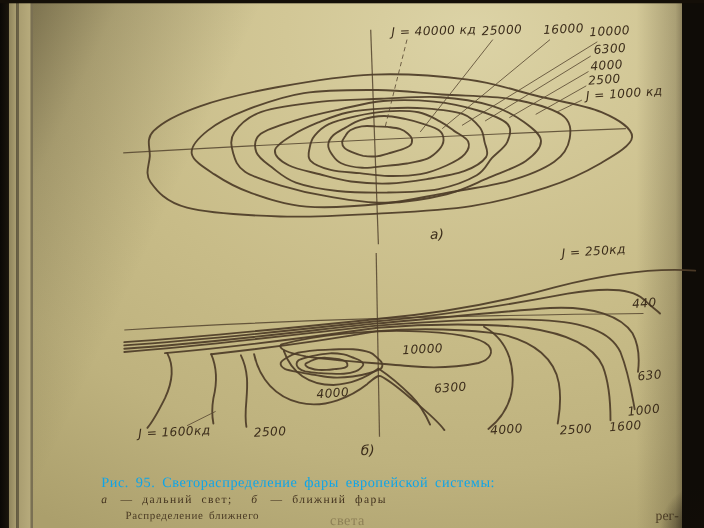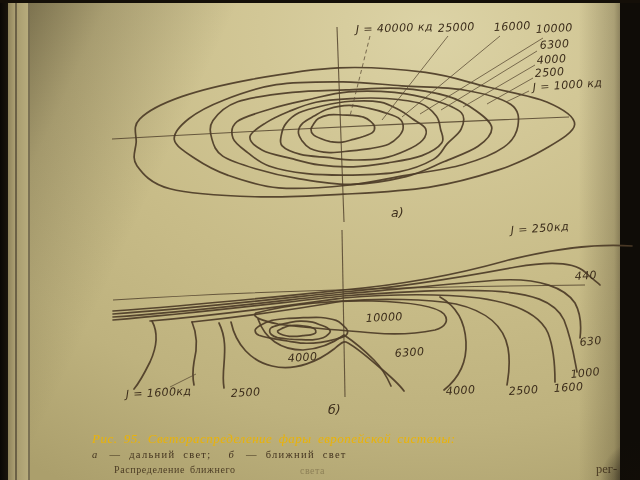--- a/index.html
+++ b/index.html
@@ -28,28 +28,28 @@
   #bottom-right-shadow{left:600px;top:440px;width:40px;height:40px;z-index:4;
     background:radial-gradient(ellipse at 100% 100%, rgba(18,13,7,.85) 0%, rgba(18,13,7,0) 70%);}
   
   svg#figures{position:absolute;left:0;top:0;z-index:2;}
   .contour{fill:none;stroke:#4d3c28;stroke-width:1.7;stroke-linecap:round;stroke-linejoin:round;opacity:.93;}
   .axis{fill:none;stroke:#5a4a33;stroke-width:1.1;opacity:.9;}
   .leader{fill:none;stroke:#5a4a33;stroke-width:.9;opacity:.85;}
   .iso-text{font-family:"DejaVu Sans",sans-serif;font-style:italic;font-size:11px;fill:#3c2d1b;letter-spacing:.4px;}
   .panel-text{font-family:"DejaVu Sans",sans-serif;font-style:italic;font-size:12.5px;fill:#3c2d1b;}
   
-  #caption-1{left:92px;top:431px;width:400px;z-index:3;font-size:13px;color:#eab308;
-    letter-spacing:.5px;word-spacing:2.5px;font-style:italic;}
+  #caption-1{left:92px;top:431px;width:400px;z-index:3;font-size:13px;color:#0ea5e9;
+    letter-spacing:.5px;word-spacing:2.5px;}
   #caption-2{left:92px;top:449px;width:340px;z-index:3;font-size:10.5px;color:#43331f;
     letter-spacing:1.3px;word-spacing:4px;}
   #caption-2 .em{font-style:italic;margin-right:3px;}
   #caption-2 .seg{margin-right:9px;}
   #body-frag-left{left:114px;top:464px;z-index:3;font-size:10px;color:rgba(62,46,26,.88);letter-spacing:.6px;word-spacing:2px;}
-  #body-frag-mid{left:300px;top:465px;z-index:3;font-size:10px;color:rgba(80,66,40,.40);filter:blur(.7px);letter-spacing:.5px;}
+  #body-frag-mid{left:300px;top:465px;z-index:3;font-size:13px;color:rgba(80,66,40,.40);filter:blur(.7px);letter-spacing:.5px;}
   #body-frag-right{left:596px;top:462px;z-index:3;font-size:12.5px;color:rgba(62,46,26,.85);}
 </style>
 </head>
 <body>
 
 <div class="abs" id="page-main"></div>
 <div class="abs" id="edge-top"></div>
 <div class="abs" id="left-black"></div>
 <div class="abs" id="page-edge-1"></div>
 <div class="abs" id="page-edge-2"></div>
@@ -144,18 +144,18 @@
     <text class="iso-text" x="126" y="398" transform="rotate(-3 126 398)">J = 1600кд</text>
     <text class="panel-text" x="328" y="414">б)</text>
   </g>
 </svg>
 
 <div class="abs" id="caption-1">Рис. 95. Светораспределение фары европейской системы:</div>
 <div class="abs" id="caption-2">
   <span class="em">а</span>
   <span class="seg">— дальний свет;</span>
   <span class="em">б</span>
-  <span class="seg">— ближний свет</span>
+  <span class="seg">— ближний фары</span>
 </div>
 
 <div class="abs" id="body-frag-left">Распределение ближнего</div>
 <div class="abs" id="body-frag-mid">света</div>
 <div class="abs" id="body-frag-right">рег-</div>
 
 </body></html>

